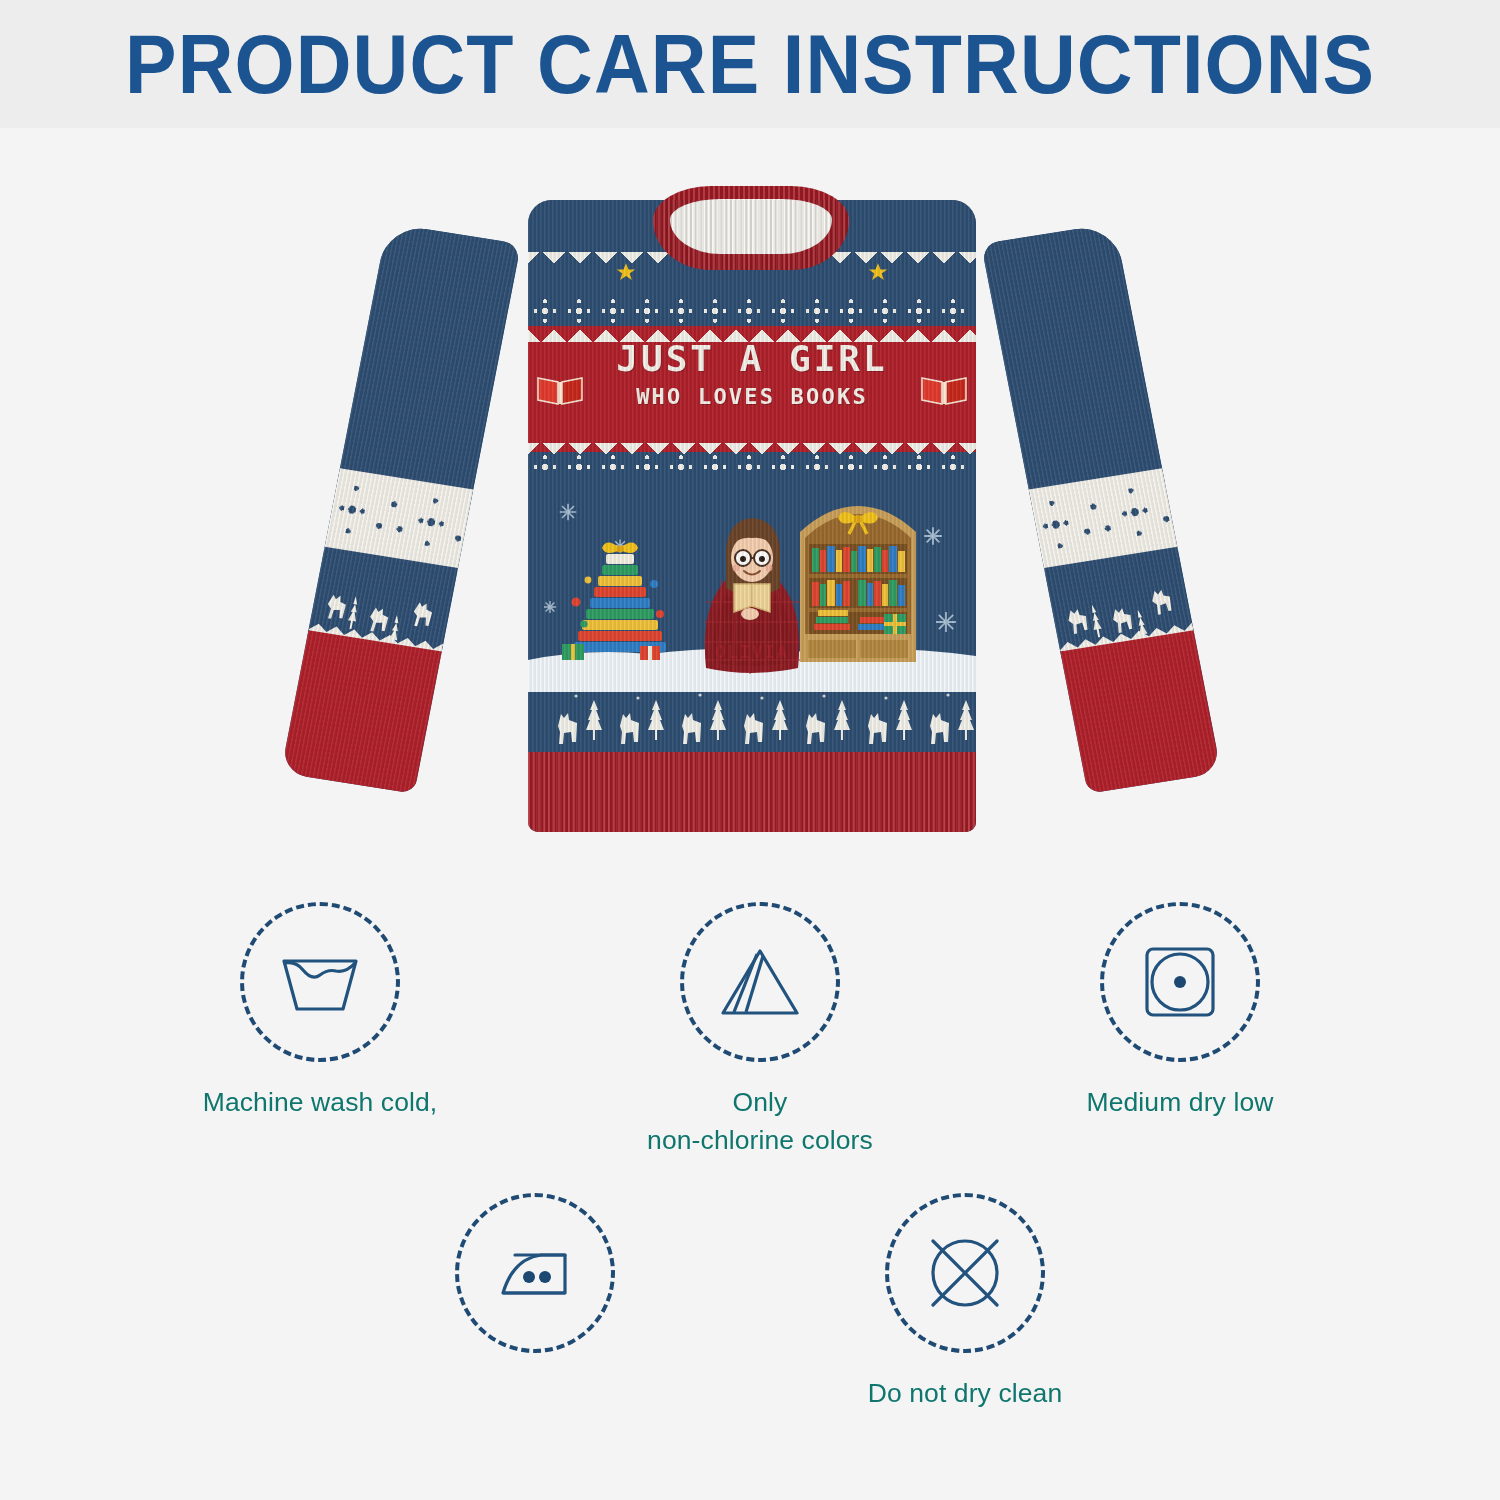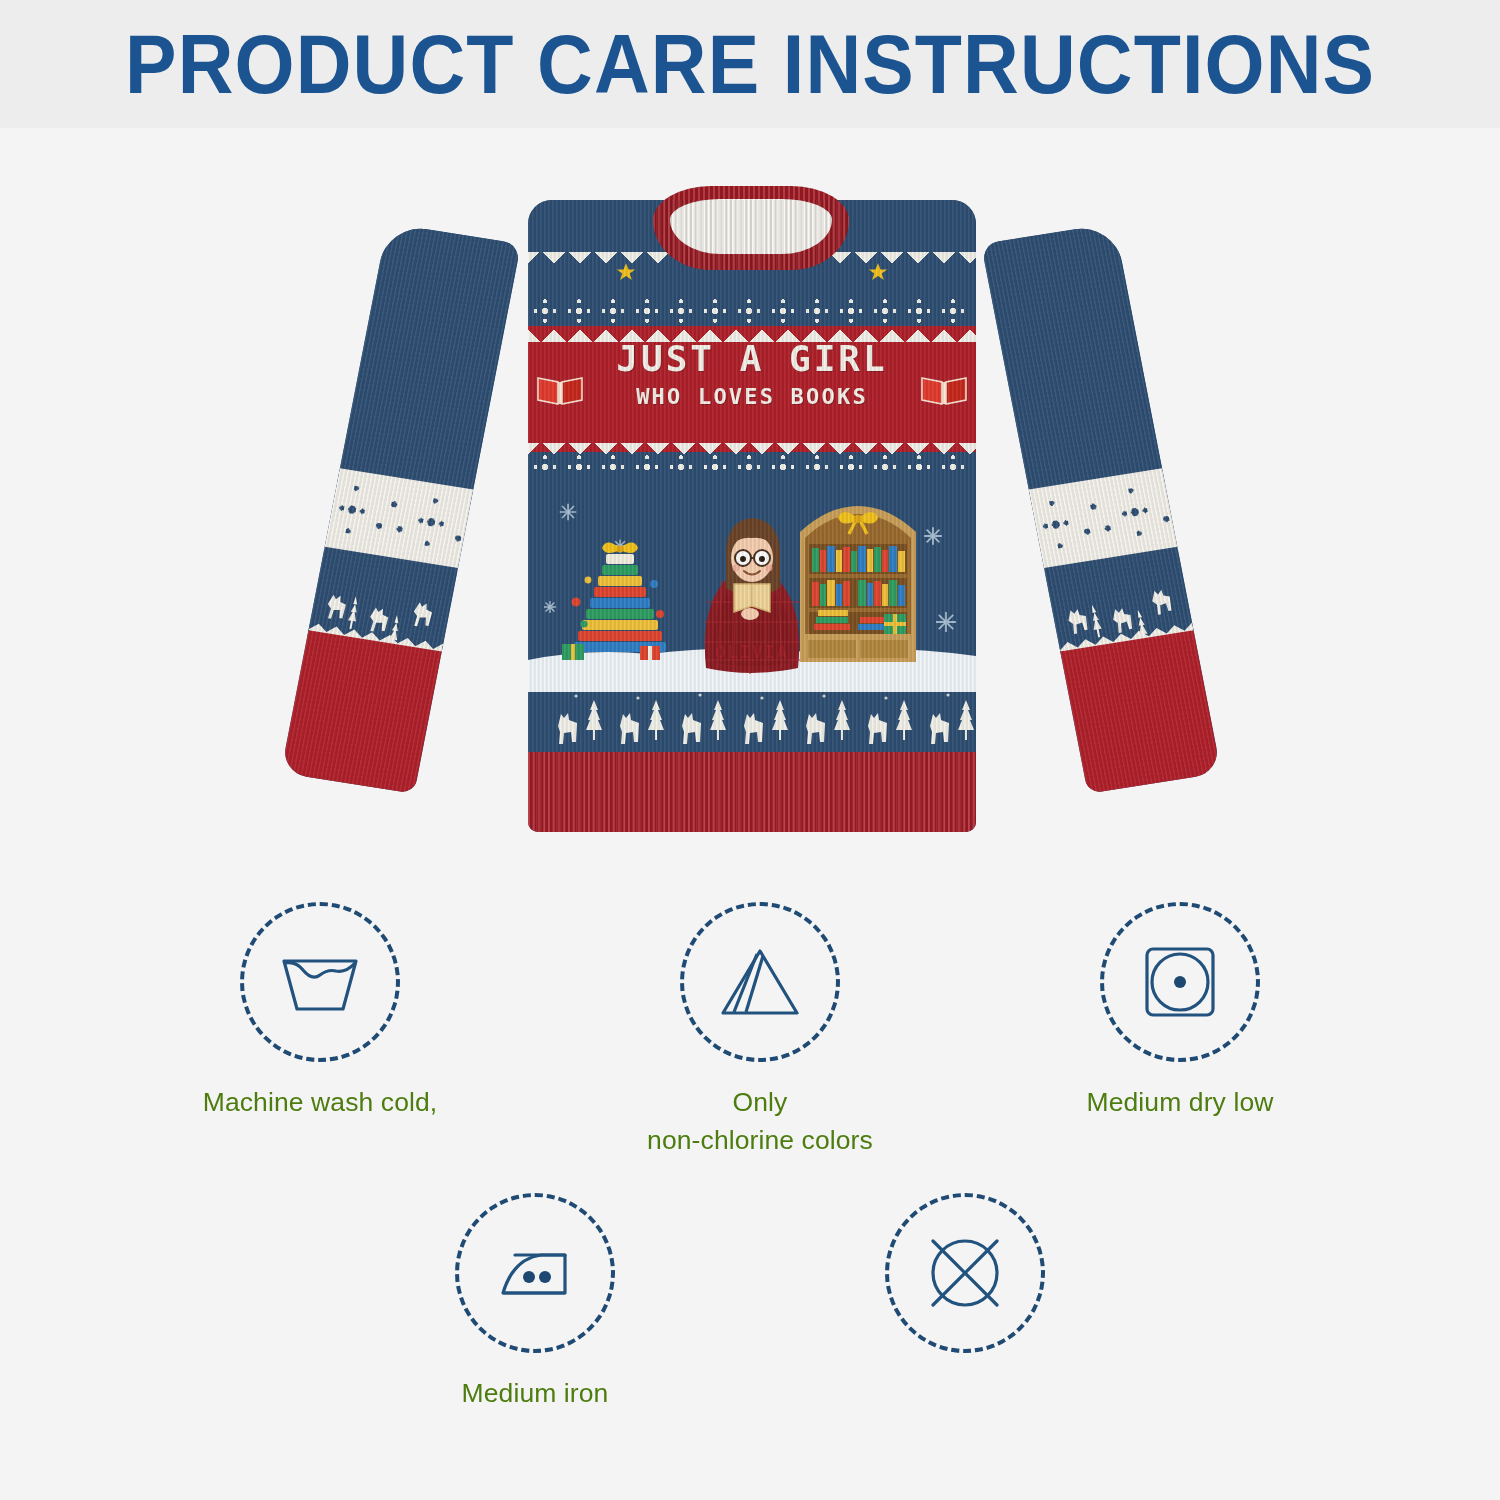--- a/index.html
+++ b/index.html
@@ -308,21 +308,21 @@
     border: 4px dashed #1e4a73;
     border-radius: 50%;
     display: flex;
     align-items: center;
     justify-content: center;
   }
   .care-label {
     margin-top: 22px;
     font-size: 26.5px;
     line-height: 1.42;
-    color: #4d7c0f;
+    color: #0f766e;
     font-family: "Liberation Sans Narrow", "Liberation Sans", sans-serif;
     letter-spacing: 0.1px;
   }
   .care-1 { left: 170px;  top: 14px; }
   .care-2 { left: 610px;  top: 14px; }
   .care-3 { left: 1030px; top: 14px; }
   .care-4 { left: 385px;  top: 305px; }
   .care-5 { left: 815px;  top: 305px; }
 
   .care-icon { display: block; }
@@ -702,29 +702,29 @@
     <div class="care-item care-4">
       <div class="care-circle">
         <svg class="care-icon" width="88" height="72" viewBox="0 0 88 72">
           <path d="M12 56 Q22 22 50 18 L74 18 L74 56 Z" fill="none" stroke="#22527e" stroke-width="3.2" stroke-linejoin="round"></path>
           <path d="M24 18 L74 18" fill="none" stroke="#22527e" stroke-width="3.2" stroke-linecap="round"></path>
           <path d="M12 56 L74 56" fill="none" stroke="#22527e" stroke-width="3.2"></path>
           <circle cx="38" cy="40" r="6" fill="#1c4872"></circle>
           <circle cx="54" cy="40" r="6" fill="#1c4872"></circle>
         </svg>
       </div>
-      <div class="care-label">
-        <div>Medium iron</div>
-      </div>
     </div>
 
     <div class="care-item care-5">
       <div class="care-circle">
         <svg class="care-icon" width="88" height="88" viewBox="0 0 88 88">
           <circle cx="44" cy="44" r="32" fill="none" stroke="#22527e" stroke-width="3.2"></circle>
           <path d="M12 12 L76 76" fill="none" stroke="#22527e" stroke-width="3.2" stroke-linecap="round"></path>
           <path d="M76 12 L12 76" fill="none" stroke="#22527e" stroke-width="3.2" stroke-linecap="round"></path>
         </svg>
       </div>
+      <div class="care-label">
+        <div>Do not dry clean</div>
+      </div>
     </div>
 
   </div>
 </div>
 
 </body></html>

